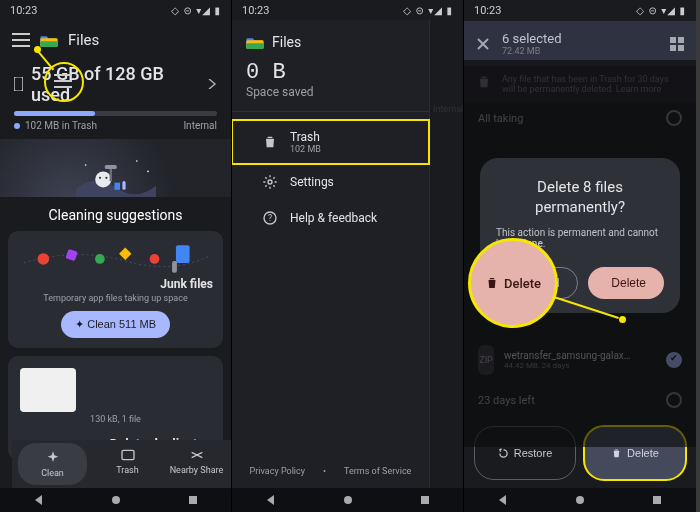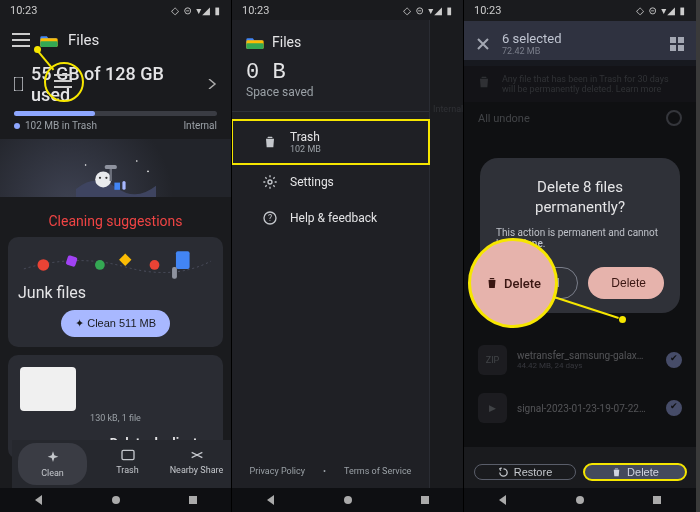--- a/index.html
+++ b/index.html
@@ -25,25 +25,25 @@
   .storage .big { font-size:18px; font-weight:500; }
   .storage .bar { height:5px; background:#3a3c43; border-radius:3px; margin:6px 0 4px; position:relative; }
   .storage .fill { height:100%; width:40%; background:#8ea7ff; border-radius:3px; }
   .storage .bot { display:flex; justify-content:space-between; font-size:10px; color:#9aa0a6; align-items:center; }
   .storage .bot .left { display:flex; align-items:center; gap:5px; }
   .phoneicon { width:9px; height:14px; }
   .chev { width:10px; height:10px; }
   .ring { width:6px; height:6px; border-radius:50%; background:#8ea7ff; display:inline-block; }
   .hero { height:58px; background:radial-gradient(circle at 30% 110%, #3e4252 0%, #22242a 60%); position:relative; display:flex; justify-content:center; align-items:flex-end; }
   .hero svg { width:80px; height:48px; }
-  .section-title { text-align:center; font-size:14px; padding:16px 0 8px; color:#ef4444; }
+  .section-title { text-align:center; font-size:14px; padding:10px 0 8px; color:#ffffff; }
   .card { margin:0 8px 8px; background:#2a2c33; border-radius:10px; padding:10px; position:relative; }
   .card .confetti { height:34px; position:relative; }
   .card .confetti svg { width:100%; height:34px; }
-  .card h3 { text-align:left; font-size:16px; font-weight:400; margin:2px 0; }
+  .card h3 { text-align:right; font-size:12px; font-weight:700; margin:2px 0; }
   .card p { text-align:center; font-size:9px; color:#9aa0a6; }
   .pill { display:block; margin:8px auto 0; background:#a8b8ff; color:#1a1b1e; font-size:11px; font-weight:500; padding:7px 14px; border-radius:20px; border:none; width:fit-content; }
   .pill.outline { background:transparent; border:1px solid #8e9199; color:#e4e4e6; }
   .card2 { margin:0 8px; background:#2a2c33; border-radius:10px; height:104px; padding:12px; display:flex; flex-direction:column; }
   .thumbs { display:flex; gap:4px; flex:1; }
   .thumb { width:56px; height:44px; background:#f0f0f0; border-radius:4px; }
   .card2 .meta { text-align:center; font-size:9px; color:#9aa0a6; margin-top:2px; }
   .card2 h3 { text-align:right; font-size:13px; margin:12px 0; }
   .bottomnav { position:absolute; bottom:24px; left:12px; right:0; display:flex; background:#26282e; }
   .bottomnav .tab { flex:1; text-align:center; padding:7px 0; font-size:9px; color:#c4c7cc; }
@@ -73,28 +73,28 @@
   .selbar svg { width:14px; height:14px; fill:#a4a8b3; }
   .selbar .txt .t { font-size:13px; color:#bfc4d0; }
   .selbar .txt .s { font-size:9px; color:#7a7e8a; }
   .selbar .grid-ico { margin-left:auto; }
   .infobar { display:flex; gap:10px; padding:8px 12px; background:#22242a; font-size:9px; color:#6d7078; align-items:flex-start; }
   .infobar svg { width:16px; height:16px; fill:#6d7078; flex-shrink:0; }
   .list3 { }
   .sectionlbl { padding:8px 14px; font-size:11px; color:#9aa0a6; display:flex; justify-content:space-between; align-items:center; }
   .sectionlbl .radio { width:16px; height:16px; border:2px solid #7a7e8a; border-radius:50%; }
   .filerow { display:flex; align-items:center; gap:10px; padding:9px 14px; }
-  .filerow .th { width:29px; height:30px; background:#3a3c43; border-radius:6px; font-size:9px; display:flex; align-items:center; justify-content:center; color:#9aa0a6; }
+  .filerow .th { width:16px; height:30px; background:#3a3c43; border-radius:6px; font-size:9px; display:flex; align-items:center; justify-content:center; color:#9aa0a6; }
   .filerow .fcol .fn { font-size:10px; color:#c4c7cc; white-space:nowrap; overflow:hidden; text-overflow:ellipsis; max-width:130px; }
   .filerow .fcol .fm { font-size:8px; color:#7a7e8a; }
   .filerow .radio { width:16px; height:16px; border:2px solid #7a7e8a; border-radius:50%; margin-left:auto; }
   .filerow .radio.checked { background:#a8b8ff; border-color:#a8b8ff; position:relative; }
   .filerow .radio.checked::after { content:'✔'; font-size:9px; color:#1a1b1e; position:absolute; top:-1px; left:2px; }
   .bottomactions { position:absolute; bottom:24px; left:0; right:0; display:flex; gap:8px; padding:8px 10px; background:#1a1b1e; }
-  .bottomactions button { flex:1; font-size:11px; padding:1px 0; border-radius:20px; border:1px solid #5a5e6a; background:transparent; color:#c4c7cc; display:flex; align-items:center; justify-content:center; gap:5px;text-align:right; }
+  .bottomactions button { flex:1; font-size:11px; padding:20px 0; border-radius:20px; border:1px solid #5a5e6a; background:transparent; color:#c4c7cc; display:flex; align-items:center; justify-content:center; gap:5px;text-align:right; }
   .bottomactions button.primary { background:#444a5c; border-color:#444a5c; color:#d0d4e0; }
   .bottomactions button svg { width:11px; height:11px; fill:currentColor; }
 
   
   .scrim { position:absolute; inset:0; background:rgba(10,10,12,0.62); }
   .dialog { position:absolute; left:16px; right:16px; top:158px; background:#2f3138; border-radius:18px; padding:20px 16px 14px; }
   .dialog h2 { font-size:15px; text-align:center; font-weight:400; color:#e4e4e6; line-height:1.3; }
   .dialog p { font-size:10px; color:#bfc2c9; margin-top:10px; }
   .dialog p b { font-weight:500; }
   .dialog .row { display:flex; gap:10px; margin-top:18px; justify-content:flex-end; }
@@ -189,20 +189,21 @@
             <circle cx="26" cy="18" r="6" fill="#ea4335"></circle>
             <rect x="50" y="9" width="10" height="10" rx="2" fill="#a142f4" transform="rotate(18 55 14)"></rect>
             <circle cx="84" cy="18" r="5" fill="#34a853"></circle>
             <rect x="106" y="8" width="9" height="9" fill="#fbbc04" transform="rotate(45 110 12)"></rect>
             <circle cx="140" cy="18" r="5" fill="#ea4335"></circle>
             <rect x="162" y="4" width="14" height="18" rx="2" fill="#4285f4"></rect>
             <rect x="158" y="20" width="5" height="12" rx="2" fill="#8e929e"></rect>
           </svg>
     </div>
     <h3>Junk files</h3>
+    <p>Temporary app files taking up space</p>
     <button class="pill"><span>✦ </span><span>Clean 511 MB</span></button>
   </div>
 
   <div class="card2">
     <div class="thumbs">
           <div class="thumb"></div>
         </div>
     <div class="meta">130 kB, 1 file</div>
     <h3>Delete duplicates</h3>
     <button class="pill outline"><span>Select files</span><span> →</span></button>
@@ -321,32 +322,36 @@
         </svg>
   </div>
   <div class="infobar">
     <svg viewBox="0 0 24 24">
           <path d="M6 7h12l-1 13H7zM9 4h6l1 2H8z"></path>
         </svg>
     <span>Any file that has been in Trash for 30 days will be permanently deleted. Learn more</span>
   </div>
   <div class="list3">
     <div class="sectionlbl">
-      <span>All undone</span>
+      <span>All taking</span>
           <span class="radio"></span>
     </div>
     <div style="height:202px"></div>
     <div class="filerow">
       <div class="th">ZIP</div>
       <div class="fcol">
             <div class="fn">wetransfer_samsung-galaxy-s23-se…</div>
             <div class="fm">44.42 MB, 24 days</div>
           </div>
       <span class="radio checked"></span>
     </div>
+    <div class="sectionlbl">
+          <span>23 days left</span>
+          <span class="radio"></span>
+        </div>
     <div class="filerow">
       <div class="th">▶</div>
       <div class="fcol">
             <div class="fn">signal-2023-01-23-19-07-22-425.mp4</div>
           </div>
       <span class="radio checked"></span>
     </div>
   </div>
 
   <div class="bottomactions">

